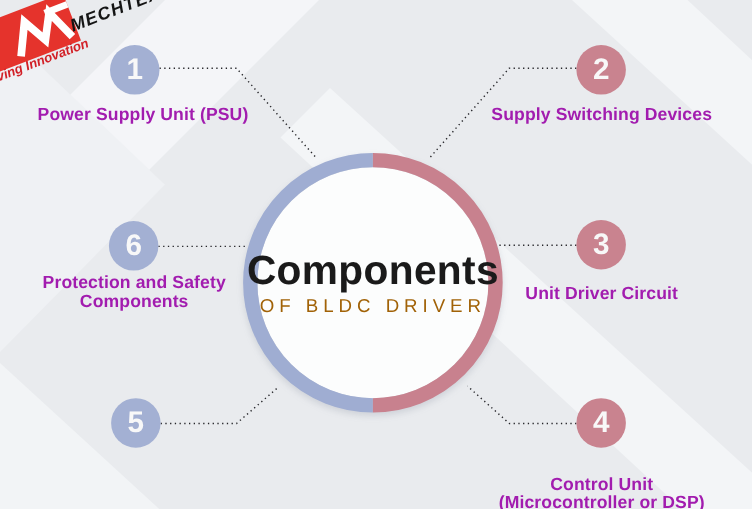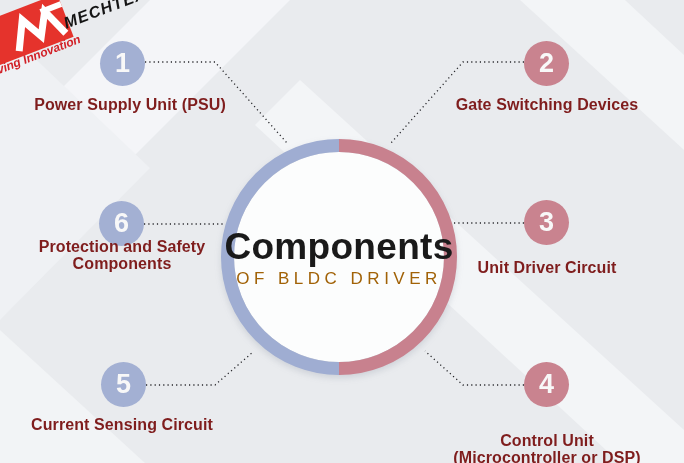--- a/index.html
+++ b/index.html
@@ -11,21 +11,21 @@
   .decor{position:absolute;left:0;top:0;z-index:0;}
   .item-badge{
     position:absolute;width:45px;height:45px;border-radius:50%;
     display:flex;align-items:center;justify-content:center;
     font-size:27px;font-weight:700;color:#f8f8f8;z-index:3;
   }
   .badge-blue{background:#a3b0d3;}
   .badge-pink{background:#c9838f;}
   .item-label{
     position:absolute;z-index:3;text-align:center;
-    font-size:16px;font-weight:700;color:#7f1d1d;line-height:1.06;
+    font-size:16px;font-weight:700;color:#a21caf;line-height:1.06;
     white-space:pre-line;letter-spacing:0.1px;
   }
   .center-text{
     position:absolute;left:339px;top:258px;transform:translate(-50%,-50%);
     z-index:3;text-align:center;width:240px;
   }
   .center-title{
     font-size:37px;font-weight:700;color:#1a1a1a;letter-spacing:0.3px;line-height:1;
   }
   .center-subtitle{
@@ -78,29 +78,28 @@
 
   <div class="center-text">
     <div class="center-title">Components</div>
     <div class="center-subtitle">OF BLDC DRIVER</div>
   </div>
 
   <div class="item-badge badge-blue" style="left:100px;top:41px;">1</div>
   <div class="item-label" style="left:25px;top:97px;width:210px;">Power Supply Unit (PSU)</div>
 
   <div class="item-badge badge-pink" style="left:524px;top:41px;">2</div>
-  <div class="item-label" style="left:442px;top:97px;width:210px;">Gate Switching Devices</div>
+  <div class="item-label" style="left:442px;top:97px;width:210px;">Supply Switching Devices</div>
 
   <div class="item-badge badge-pink" style="left:524px;top:200px;">3</div>
   <div class="item-label" style="left:442px;top:260px;width:210px;">Unit Driver Circuit</div>
 
   <div class="item-badge badge-pink" style="left:524px;top:362px;">4</div>
   <div class="item-label" style="left:434px;top:417px;width:226px;margin-top:16px;">Control Unit
 (Microcontroller or DSP)</div>
 
   <div class="item-badge badge-blue" style="left:101px;top:362px;">5</div>
-  <div class="item-label" style="left:17px;top:417px;width:210px;">Current Sensing Circuit</div>
 
   <div class="item-badge badge-blue" style="left:99px;top:201px;">6</div>
-  <div class="item-label" style="left:17px;top:239px;width:210px;">Protection and Safety
+  <div class="item-label" style="left:17px;top:250px;width:210px;">Protection and Safety
 Components</div>
 
 </div>
 
 </body></html>

